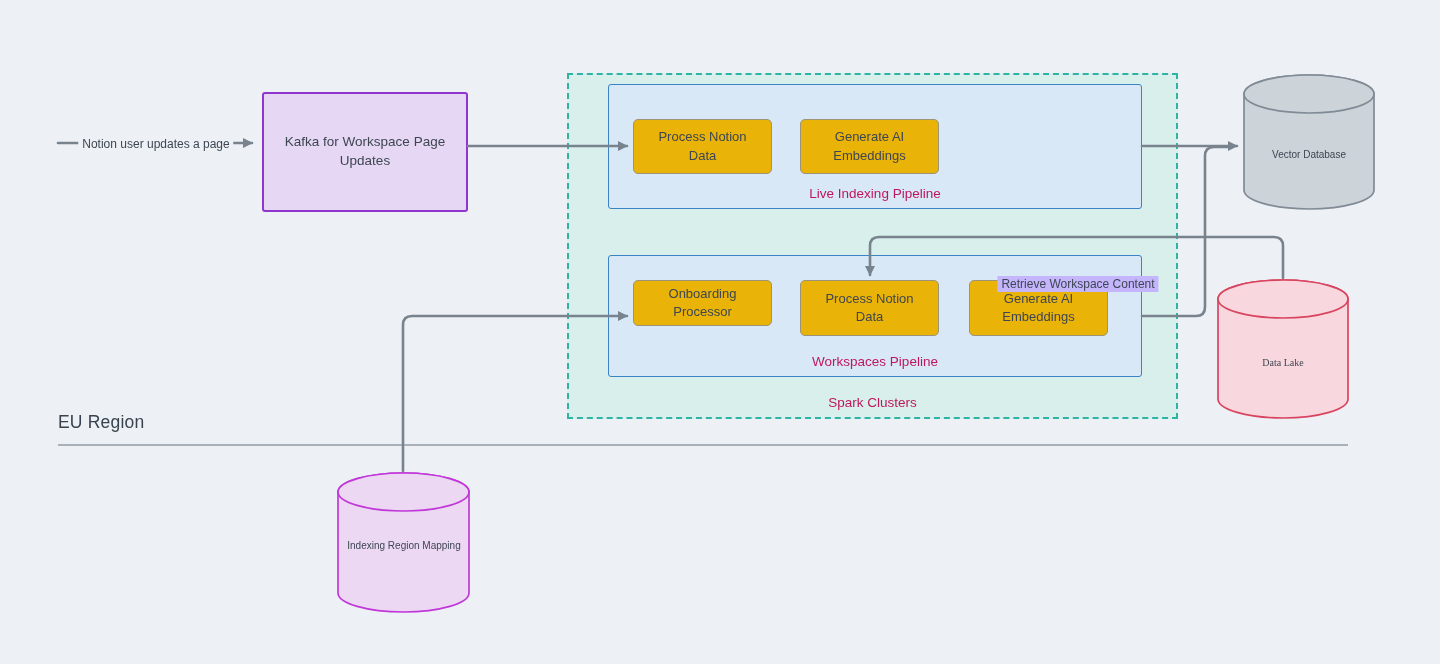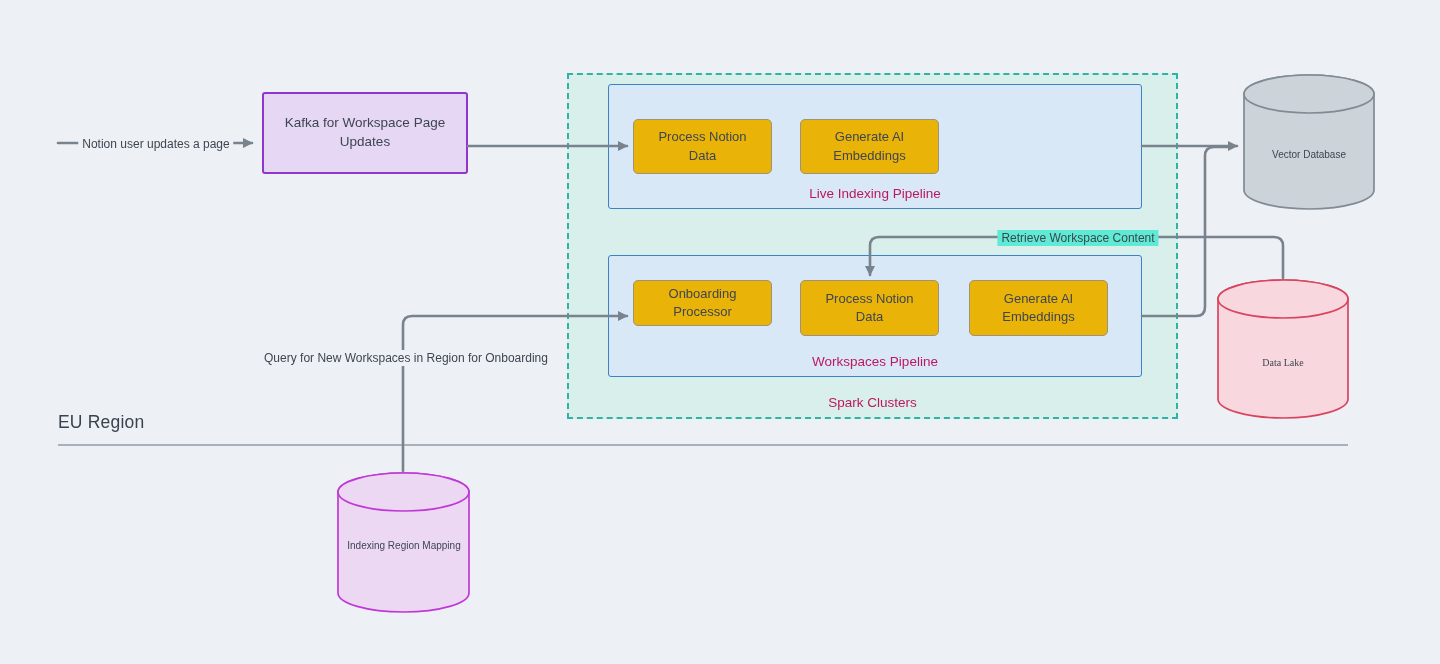--- a/index.html
+++ b/index.html
@@ -18,21 +18,21 @@
     position: absolute;
     display: flex;
     align-items: center;
     justify-content: center;
     text-align: center;
     font-size: 13.5px;
     line-height: 1.4;
     color: #3d4651;
   }
   .kafka-node {
-    left: 262px; top: 92px; width: 206px; height: 82px;
+    left: 262px; top: 92px; width: 206px; height: 120px;
     background: #e6d7f4;
     border: 2px solid #9036cf;
     border-radius: 3px;
     padding: 8px 14px;
   }
   .cluster {
     left: 567px; top: 73px; width: 611px; height: 346px;
     position: absolute;
     background: #d8efeb;
     border: 2px dashed #2eb3a5;
@@ -71,21 +71,21 @@
   }
   .edge-label {
     position: absolute;
     transform: translate(-50%, -50%);
     white-space: nowrap;
     font-size: 12px;
     padding: 1px 4px;
     color: #3d4651;
   }
   .bg-page { background: #edf1f5; }
-  .bg-mint { background: #5eead4; }
+  .bg-mint { background: #c4b5fd; margin-top: 46px; }
   .region-title {
     position: absolute;
     left: 58px; top: 412px;
     font-size: 17.5px;
     letter-spacing: 0.2px;
     color: #39434e;
   }
 </style>
 </head>
 <body>
@@ -150,17 +150,16 @@
       <ellipse cx="403.5" cy="492" rx="65.5" ry="19" fill="#edd8f4" stroke="#c138d8" stroke-width="1.7"></ellipse>
     </g>
   </svg>
 
   <div class="cyl-label" style="left:1248px; top:120px; width:122px; height:70px;">Vector Database</div>
   <div class="cyl-label" style="left:1222px; top:328px; width:122px; height:70px;font-family:Liberation Serif, serif;">Data Lake</div>
   <div class="cyl-label" style="left:344px; top:518px; width:120px; height:56px;">Indexing Region Mapping</div>
 
   <div class="edge-label bg-page" style="left:156px; top:144px;">Notion user updates a page</div>
   <div class="edge-label bg-mint" style="left:1078px; top:238px;">Retrieve Workspace Content</div>
-  <div class="edge-label bg-page" style="left:406px; top:358px;">Query for New Workspaces in Region for Onboarding</div>
 
   <div class="region-title">EU Region</div>
 
 </div>
 
 </body></html>

